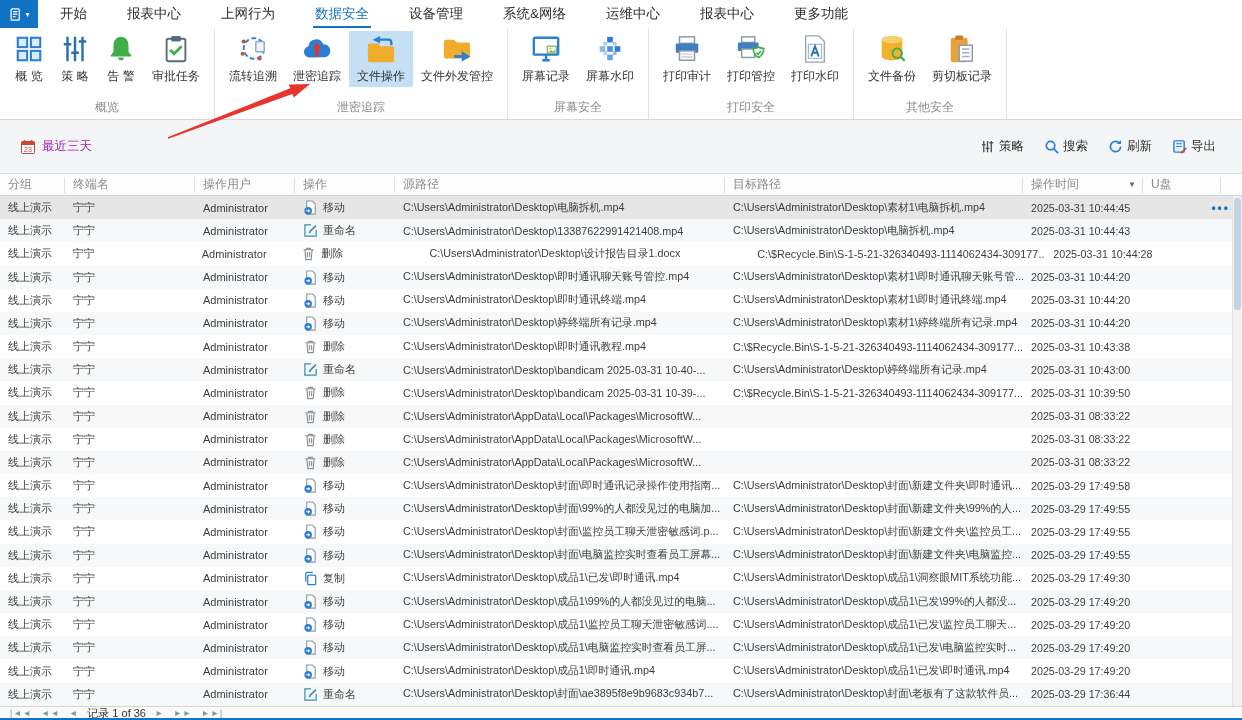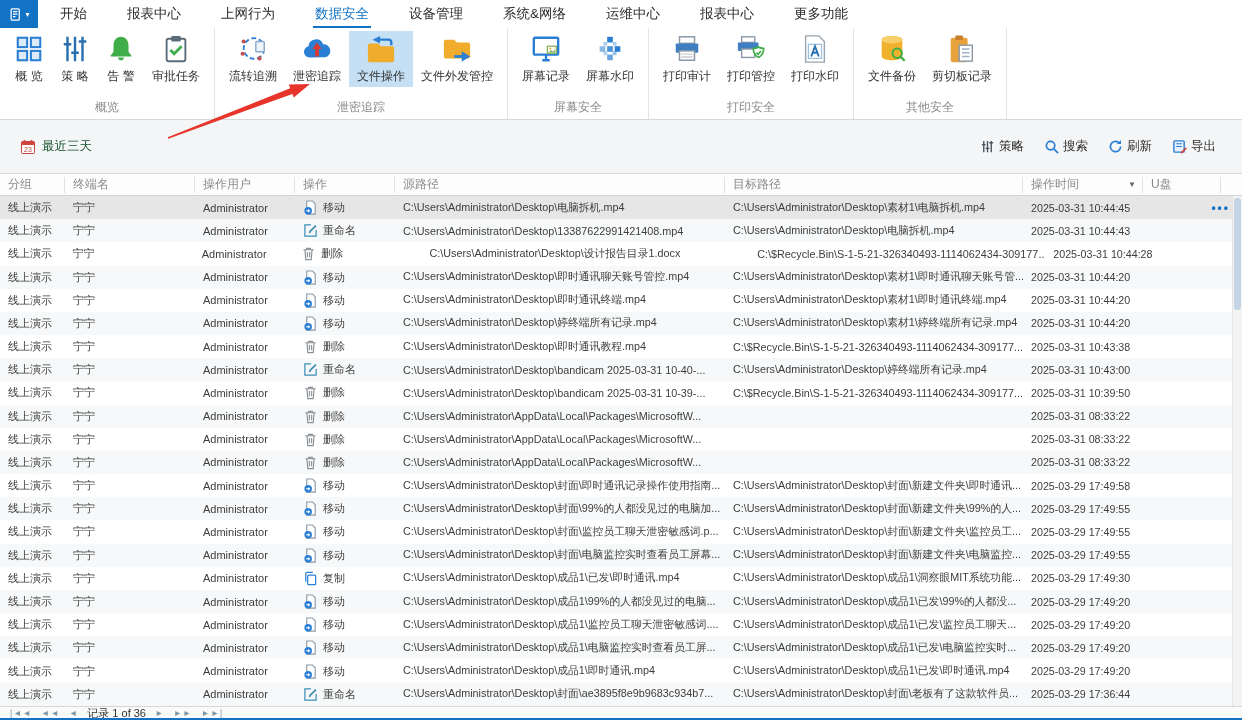--- a/index.html
+++ b/index.html
@@ -21,21 +21,21 @@
   .ribbon-items { flex:1; display:flex; align-items:flex-start; padding:3px 3px 0; }
   .ribbon-item { display:flex; flex-direction:column; align-items:center; justify-content:center; gap:4px; padding:3px 8px 2px; cursor:pointer; white-space:nowrap; }
   .ribbon-item.selected { background:#c5e0f5; }
   .ribbon-icon { width:30px; height:30px; }
   .ribbon-icon svg { width:100%; height:100%; display:block; }
   .ribbon-label { font-size:12px; color:#333; }
   .ribbon-group-label { height:21px; line-height:19px; text-align:center; font-size:12px; color:#8a8a8a; }
 
   
   .sub-bar { height:54px; background:#f4f5f6; border-bottom:1px solid #d9d9d9; display:flex; align-items:center; }
-  .date-filter { display:flex; align-items:center; gap:6px; margin-left:20px; font-size:12.5px; color:#14532d; cursor:pointer; }
+  .date-filter { display:flex; align-items:center; gap:6px; margin-left:20px; font-size:12.5px; color:#a21caf; cursor:pointer; }
   .date-filter svg { width:16px; height:16px; }
   .sub-actions { margin-left:auto; margin-right:26px; display:flex; gap:20px; }
   .sub-action { display:flex; align-items:center; gap:4px; font-size:12.5px; color:#2e2e2e; cursor:pointer; }
   .sub-action .sicon { width:15px; height:15px; display:inline-flex; }
   .sub-action svg { width:100%; height:100%; }
 
   
   .table-header { height:22px; display:flex; align-items:center; background:#fdfdfd; border-bottom:1px solid #ccd6de; font-size:12px; color:#8b8b8b; }
   .th { height:16px; display:flex; align-items:center; padding-left:8px; border-right:1px solid #e1e1e1; overflow:hidden; white-space:nowrap; }
   .th .caret { margin-left:auto; margin-right:6px; font-size:8px; color:#666; cursor:pointer; }

